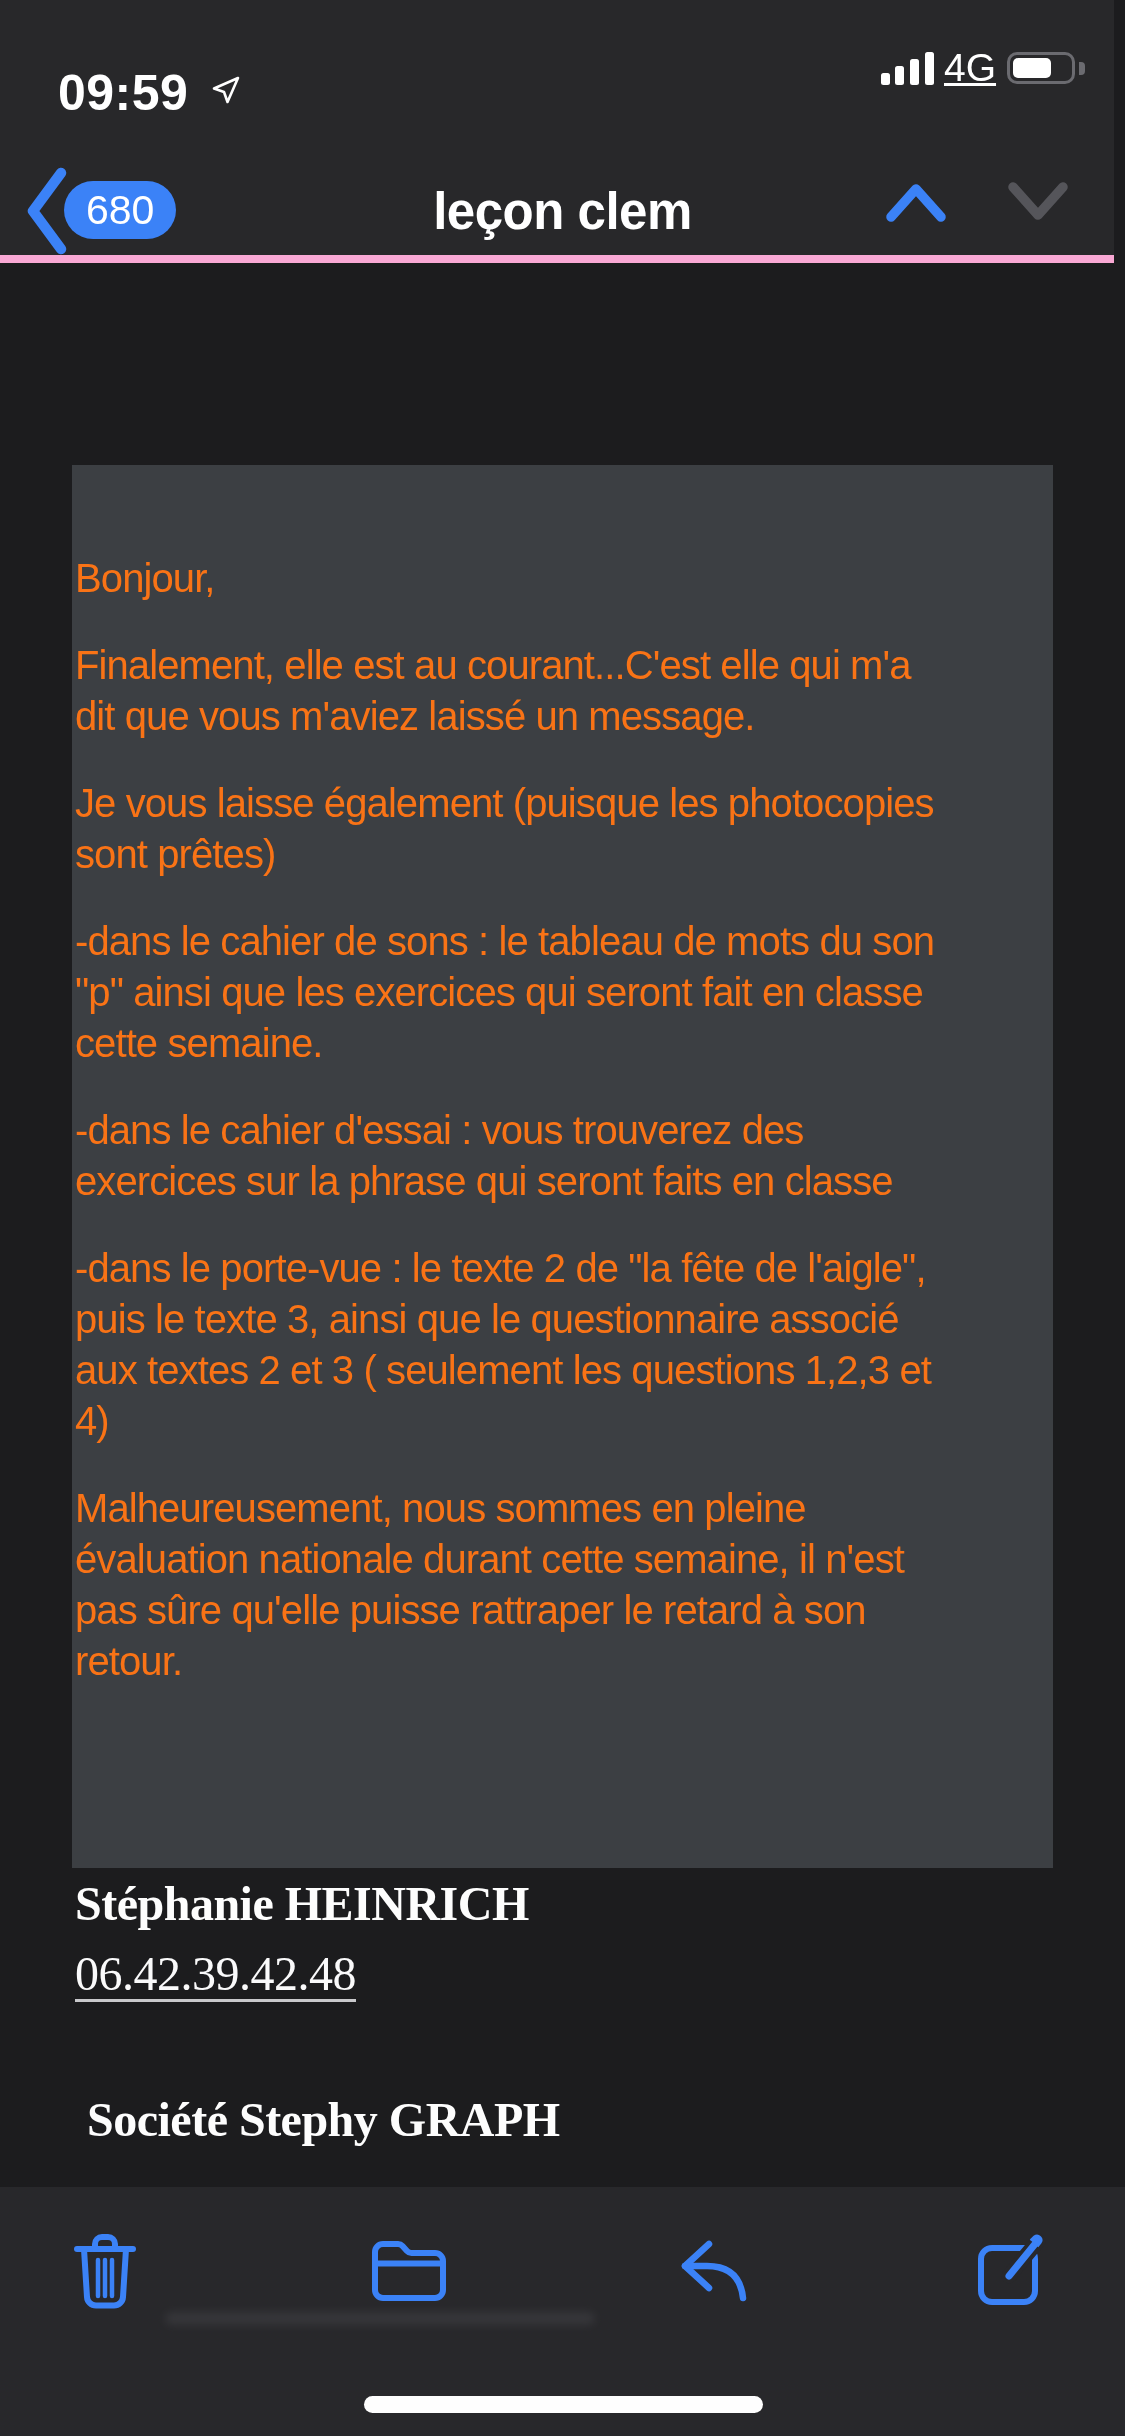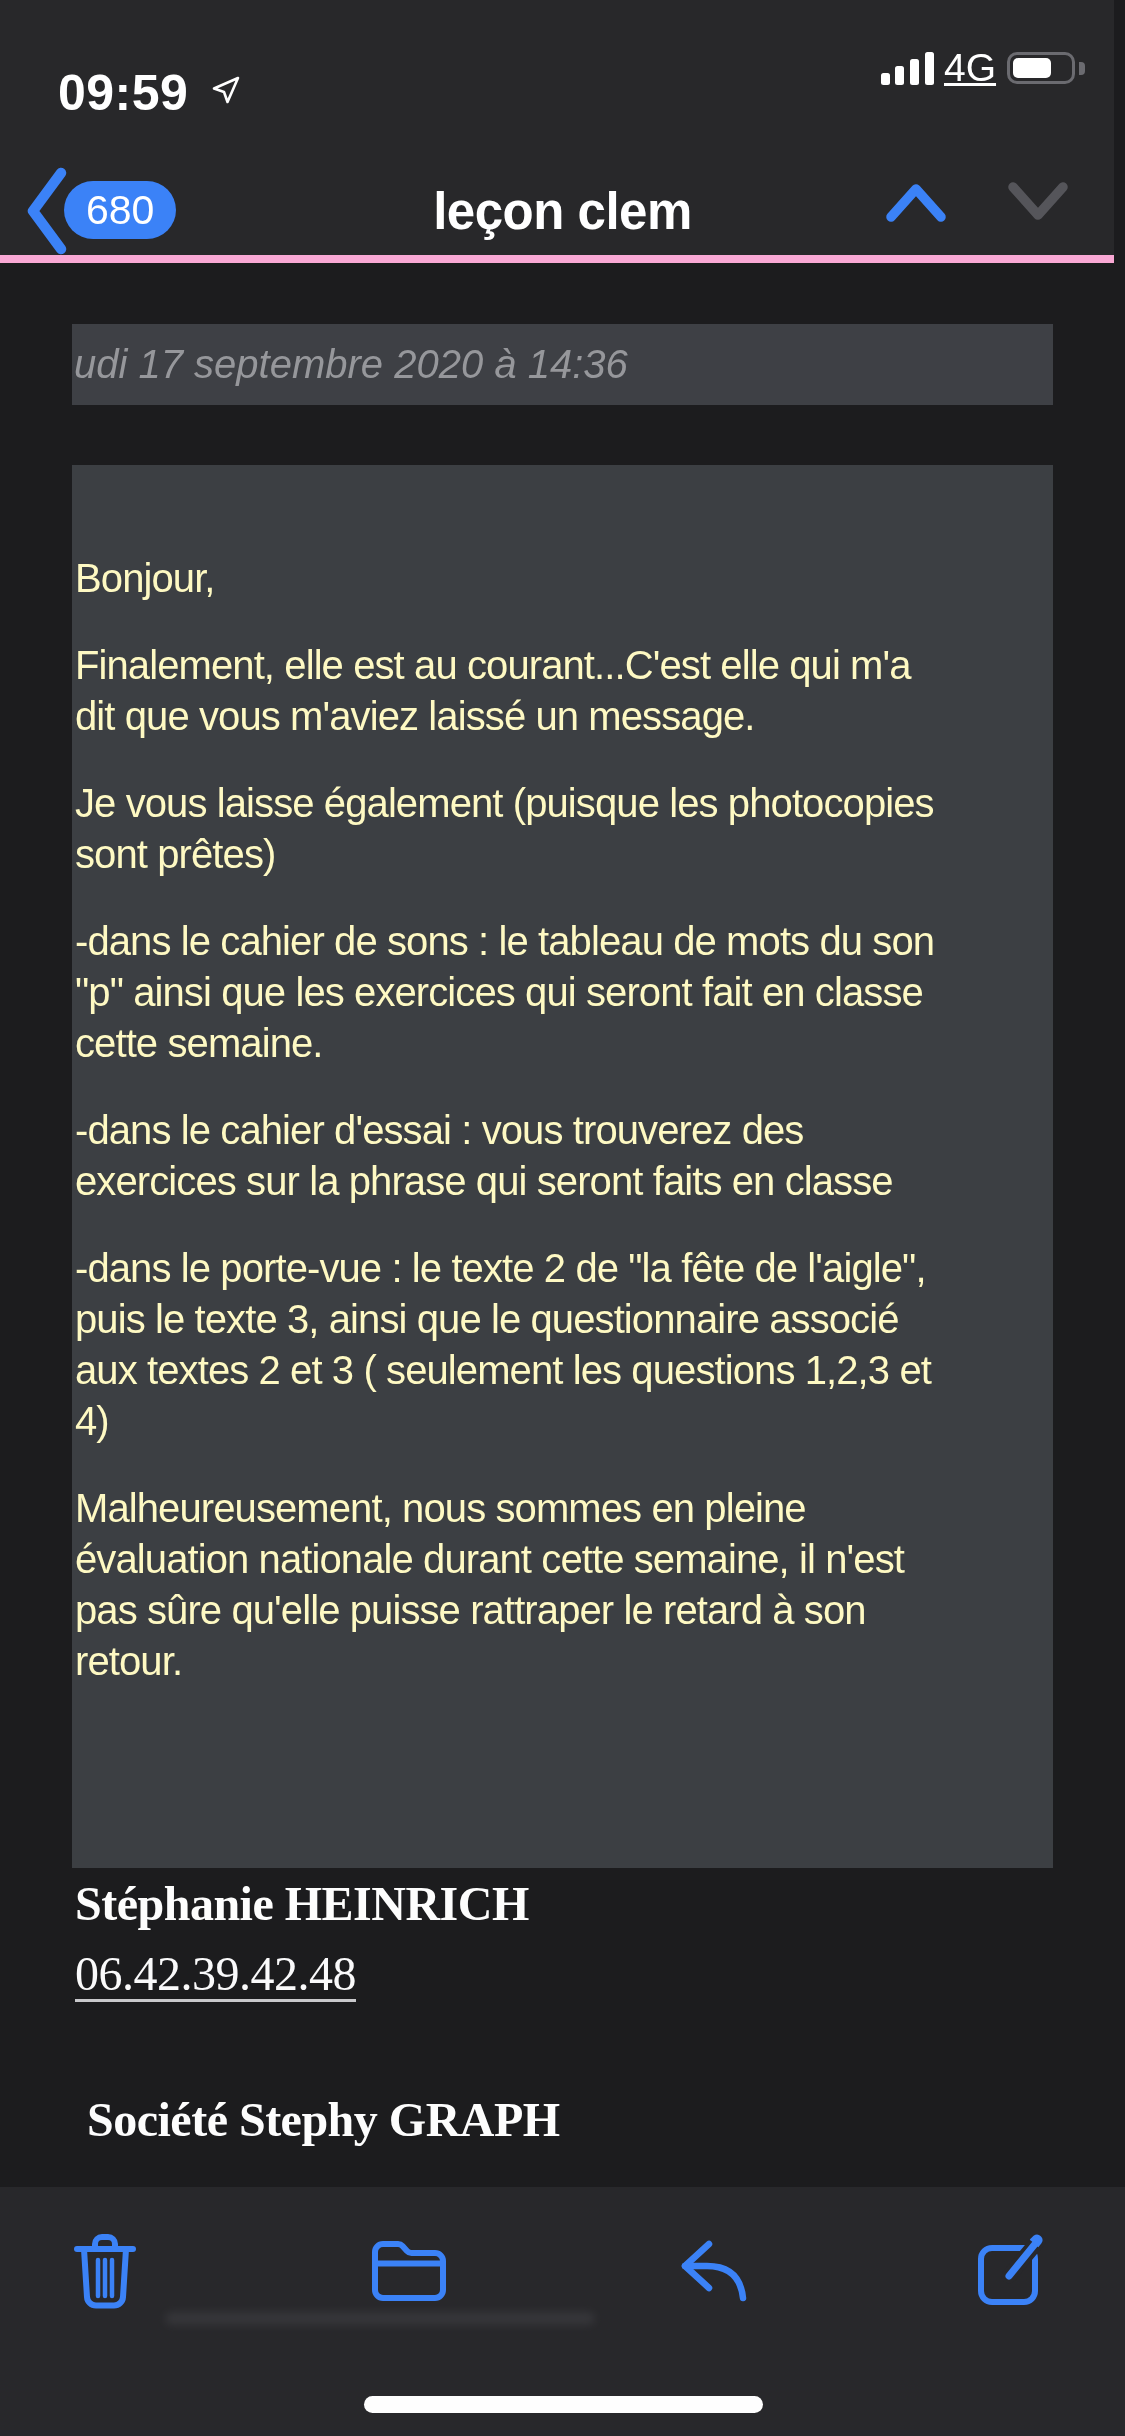--- a/index.html
+++ b/index.html
@@ -51,21 +51,21 @@
   .date-bar span{
     display:block;padding-left:2px;line-height:81px;
     font-size:40px;font-style:italic;color:#96979B;white-space:pre;
   }
   .body-panel{
     position:absolute;left:72px;top:465px;width:981px;height:1403px;
     background:#3C3F43;overflow:hidden;padding:88px 6px 0 3px;
   }
   .body-panel p{
     margin:0 0 36px 0;font-size:40px;line-height:51px;letter-spacing:-.9px;
-    color:#fef9c3;white-space:pre;
+    color:#f97316;white-space:pre;
   }
   .sig{position:absolute;left:75px;color:#FDFDFD;letter-spacing:-.5px;white-space:pre;z-index:1;font-family:Liberation Serif, serif;}
   .sig-name{top:1876px;font-size:48px;font-weight:700;}
   .sig-phone{
     top:1946px;font-size:48px;font-weight:400;color:#FAFAFB;
     text-decoration:underline;text-decoration-color:#C9C9CC;text-decoration-thickness:3px;text-underline-offset:9px;
     cursor:pointer;
   }
   .sig-company{top:2092px;font-size:48px;font-weight:700;margin-left:12px;}
   .sig-tagline{top:2149px;font-size:48px;font-weight:700;}
@@ -128,23 +128,20 @@
         <path d="M7 37 L32 9 L57 37" fill="none" stroke="#3B82F7" stroke-width="9.5" stroke-linecap="round" stroke-linejoin="round"></path>
       </svg>
     </div>
     <div class="chev-btn chev-down">
       <svg width="64" height="44" viewBox="0 0 64 44">
         <path d="M7 7 L32 35 L57 7" fill="none" stroke="#55555A" stroke-width="9.5" stroke-linecap="round" stroke-linejoin="round"></path>
       </svg>
     </div>
   </div>
 
-  <div class="date-bar">
-    <span>udi 17 septembre 2020 à 14:36</span>
-  </div>
 
   <div class="body-panel">
     <p>Bonjour,</p>
     <p>Finalement, elle est au courant...C'est elle qui m'a
 dit que vous m'aviez laissé un message.</p>
     <p>Je vous laisse également (puisque les photocopies
 sont prêtes)</p>
     <p>-dans le cahier de sons : le tableau de mots du son
 "p" ainsi que les exercices qui seront fait en classe
 cette semaine.</p>

